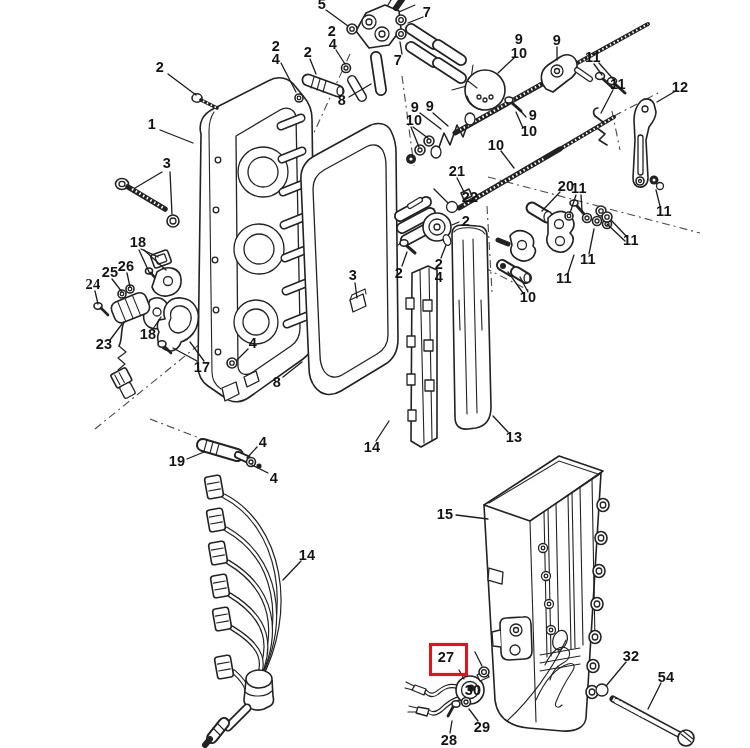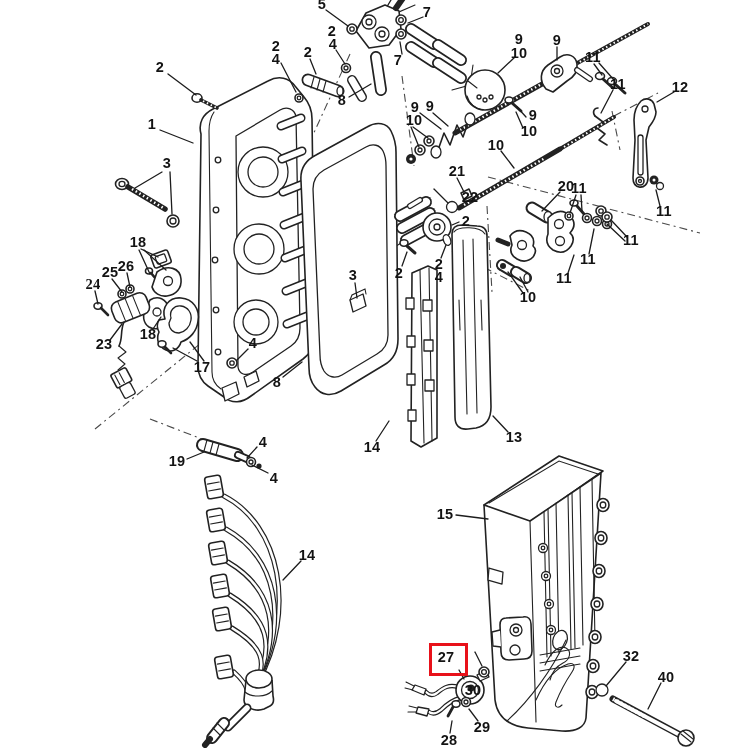--- a/index.html
+++ b/index.html
@@ -629,16 +629,16 @@
     <div class="callout" style="left: 372px; top: 447px;">14</div>
     <div class="callout" style="left: 514px; top: 437px;">13</div>
     <div class="callout" style="left: 177px; top: 461px;">19</div>
     <div class="callout" style="left: 263px; top: 442px;">4</div>
     <div class="callout" style="left: 274px; top: 478px;">4</div>
     <div class="callout" style="left: 307px; top: 555px;">14</div>
     <div class="callout" style="left: 445px; top: 514px;">15</div>
     <div class="callout" style="left: 446px; top: 657px;">27</div>
     <div class="callout" style="left: 473px; top: 646px; margin-top: 44px;">30</div>
     <div class="callout" style="left: 631px; top: 656px;">32</div>
-    <div class="callout" style="left: 666px; top: 677px;">40</div>
+    <div class="callout" style="left: 666px; top: 677px;">54</div>
     <div class="callout" style="left: 482px; top: 727px;">29</div>
     <div class="callout" style="left: 449px; top: 740px;">28</div>
   </div>
 
 </body></html>

